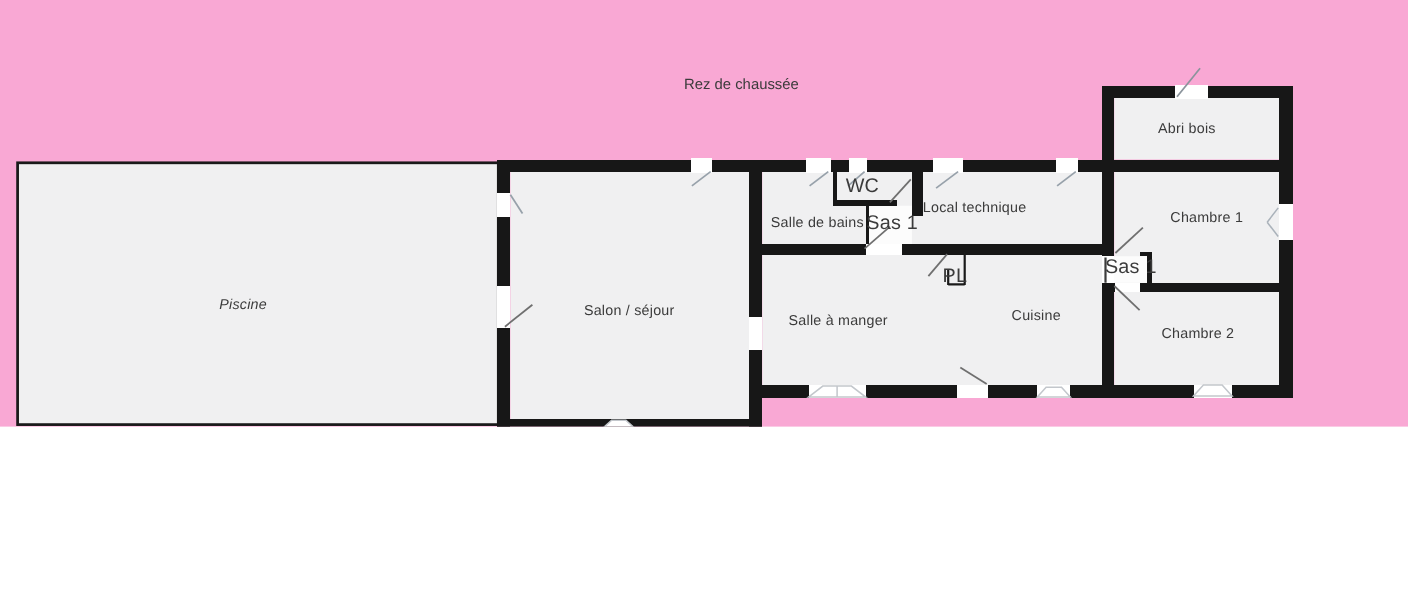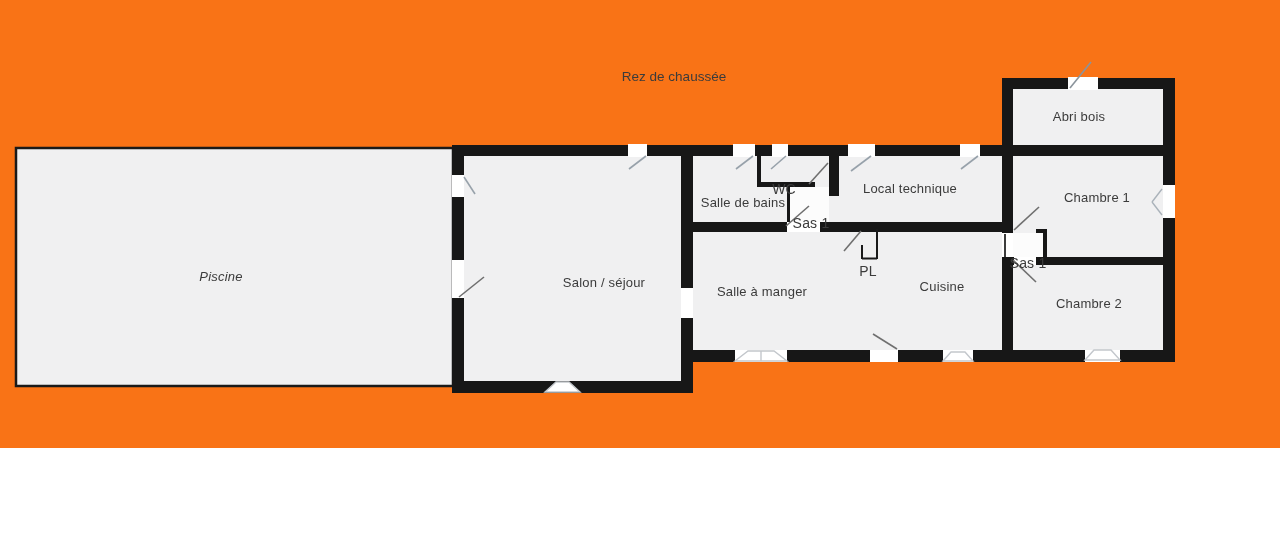--- a/index.html
+++ b/index.html
@@ -4,22 +4,22 @@
 <style>
   html, body {
     margin: 0;
     padding: 0;
     background: #ffffff;
     font-family: "Liberation Sans", sans-serif;
   }
   .plan-wrap {
     position: relative;
     width: 1280px;
-    height: 448px;
-    background: #f97316;
+    height: 388px;
+    background: #f9a8d4;
     overflow: hidden;
   }
   .plan-svg {
     position: absolute;
     left: 0;
     top: 0;
   }
   .plan-title {
     position: absolute;
     left: 674px;
@@ -30,21 +30,21 @@
     white-space: nowrap;
   }
   .room-label {
     position: absolute;
     transform: translate(-50%, -50%);
     font-size: 13px;
     color: #3b3b3b;
     white-space: nowrap;
     letter-spacing: 0.2px;
   }
-  .room-label.small { font-size: 14px; margin-top: 20px; }
+  .room-label.small { font-size: 18px; }
 </style>
 </head>
 <body>
 
 <div class="plan-wrap">
 
   <svg class="plan-svg" width="1280" height="544" viewBox="0 0 1280 544" xmlns="http://www.w3.org/2000/svg">
 
     <g>
       <rect x="16" y="148" width="437" height="238" fill="#f0f0f1" stroke="#1a1a1a" stroke-width="2.5"></rect>
@@ -129,25 +129,25 @@
     <g stroke="#1a1a1a" stroke-width="2" fill="none">
       <path d="M877,229 L877,259"></path>
       <path d="M862,258.5 L877,258.5"></path>
       <path d="M862,245 L862,259"></path>
     </g>
   </svg>
 
   <div class="plan-title">Rez de chaussée</div>
 
   <div class="room-label" style="left:221px; top:276px;font-style:italic;">Piscine</div>
-  <div class="room-label" style="left:572px; top:282px;margin-left:32px;">Salon / séjour</div>
+  <div class="room-label" style="left:572px; top:282px;">Salon / séjour</div>
   <div class="room-label" style="left:743px; top:202px;">Salle de bains</div>
   <div class="room-label small" style="left:784px; top:169px;">WC</div>
   <div class="room-label small" style="left:811px; top:203px;">Sas 1</div>
-  <div class="room-label" style="left:910px; top:188px;">Local technique</div>
+  <div class="room-label" style="left:886px; top:188px;">Local technique</div>
   <div class="room-label small" style="left:868px; top:251px;">PL</div>
   <div class="room-label" style="left:762px; top:291px;">Salle à manger</div>
   <div class="room-label" style="left:942px; top:286px;">Cuisine</div>
   <div class="room-label" style="left:1079px; top:116px;">Abri bois</div>
   <div class="room-label" style="left:1097px; top:197px;">Chambre 1</div>
   <div class="room-label small" style="left:1028px; top:243px;">Sas 1</div>
   <div class="room-label" style="left:1089px; top:303px;text-align:right;">Chambre 2</div>
 
 </div>
 

